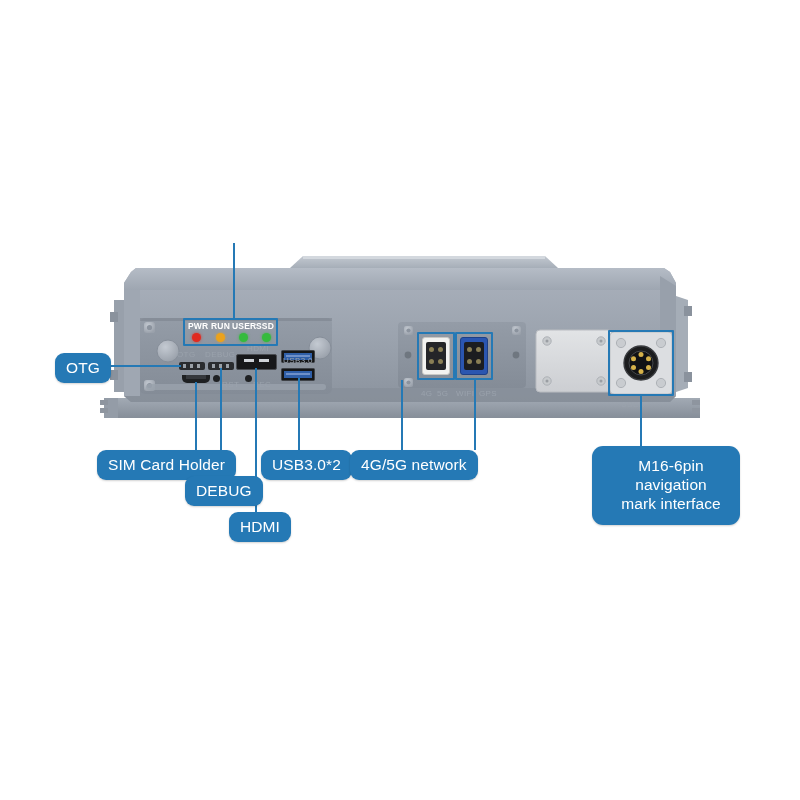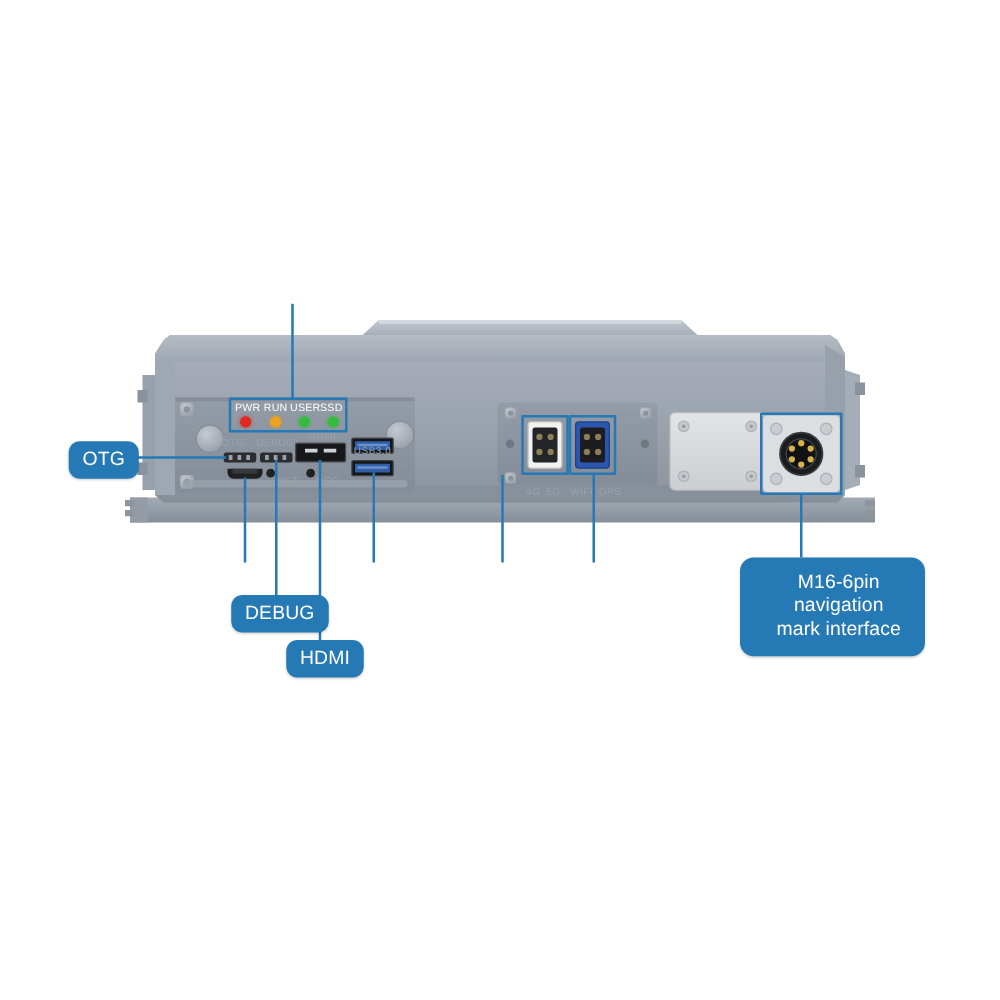--- a/index.html
+++ b/index.html
@@ -43,21 +43,21 @@
   
   .lead{position:absolute;background:#2579b5;z-index:25;}
   .lead.v{width:2.2px;}
   .lead.h{height:2.2px;}
 
   
   .port{position:absolute;z-index:20;box-sizing:border-box;}
 
   .led{position:absolute;border-radius:50%;z-index:22;}
   .ledlbl{
-    position:absolute;color:#ffffff;font-size:8.5px;font-weight:normal;
+    position:absolute;color:#ffffff;font-size:8.5px;font-weight:bold;
     letter-spacing:.2px;z-index:22;white-space:nowrap;text-align:center;
   }
   .silk{
     position:absolute;color:#9aa2ac;font-size:8px;letter-spacing:.4px;
     z-index:22;white-space:nowrap;font-family:"Liberation Sans",sans-serif;
   }
 </style>
 </head>
 <body>
 
@@ -285,26 +285,29 @@
 
   <div class="lead v" style="left:401px;top:380px;height:70px;"></div>
 
   <div class="lead v" style="left:474px;top:380px;height:70px;"></div>
 
   <div class="lead v" style="left:640px;top:396px;height:50px;"></div>
 
 
   <div class="callout" style="left:55px;top:353px;">OTG</div>
 
+  <div class="callout" style="left:97px;top:450px;">SIM Card Holder</div>
 
   <div class="callout" style="left:185px;top:476px;">DEBUG</div>
 
   <div class="callout" style="left:229px;top:512px;">HDMI</div>
 
-
+  <div class="callout" style="left:261px;top:450px;">USB3.0*2</div>
+
+  <div class="callout" style="left:350px;top:450px;">4G/5G network</div>
 
 
   <div class="callout multi" style="left:592px;top:446px;width:148px;padding:10px 0 11px 10px;border-radius:11px;">
     <span>M16-6pin navigation</span><br>
     <span>mark interface</span>
   </div>
 
 </div>
 
 </body></html>

